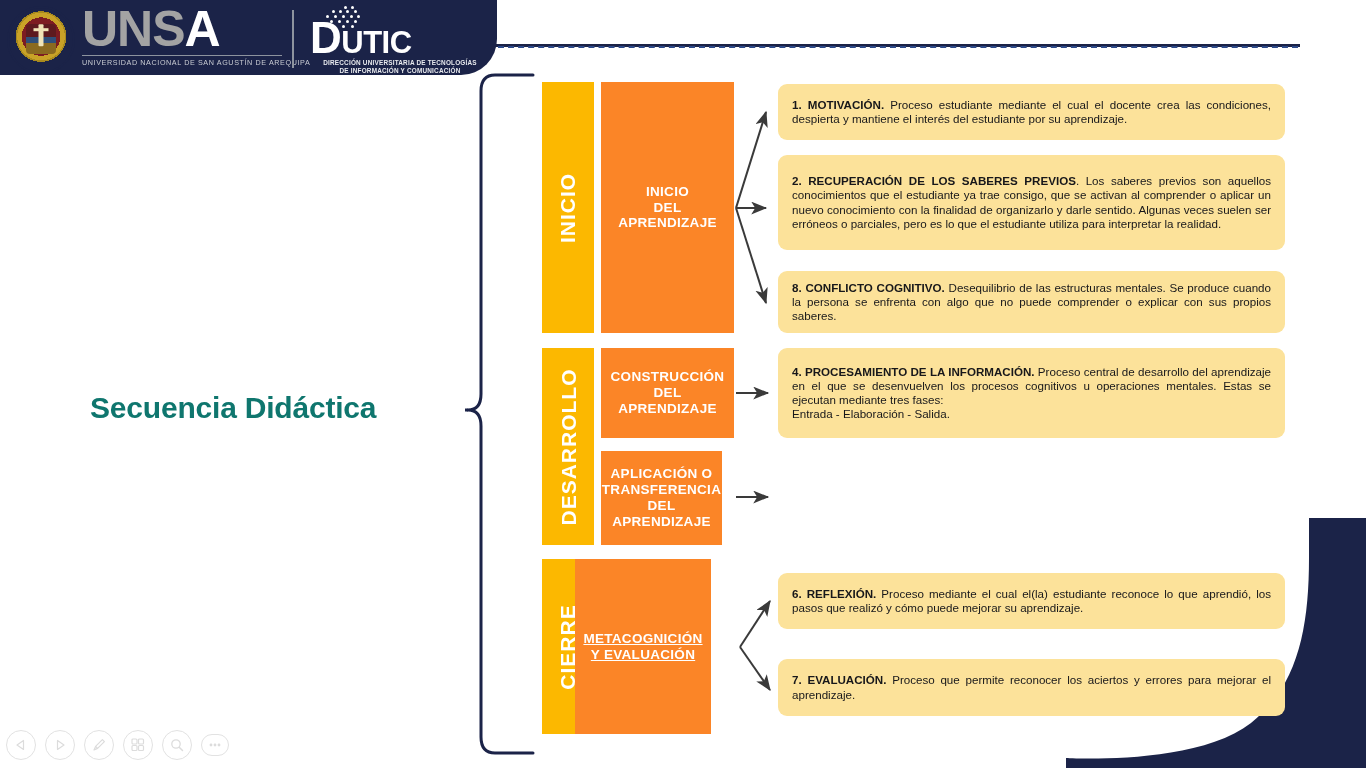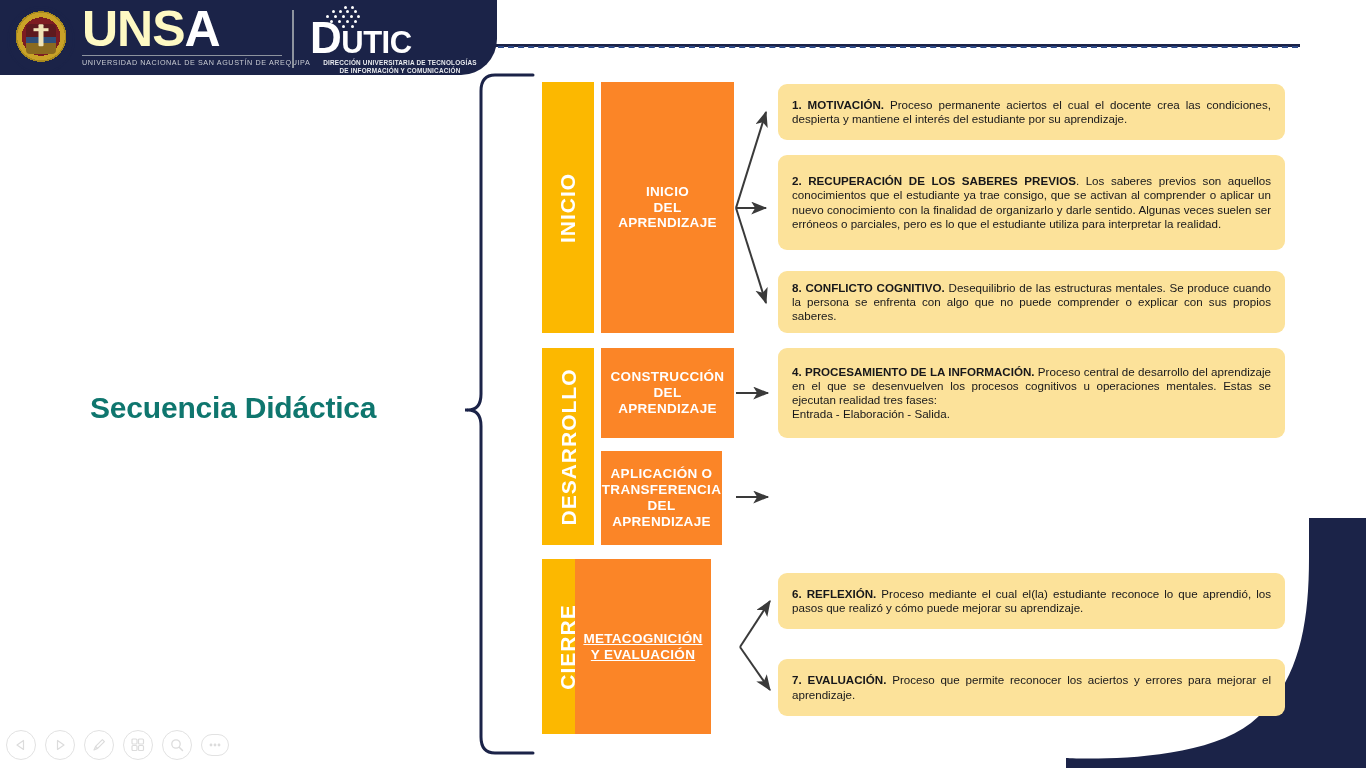--- a/index.html
+++ b/index.html
@@ -51,21 +51,21 @@
   }
   .crest-fig:before{
     content:"";position:absolute;left:-5px;top:4px;width:15px;height:3px;background:#f0e4b8;
   }
 
   .unsa-wrap{position:absolute;left:82px;top:4px;width:200px;height:70px;}
   .unsa-word{
     font-size:50px;font-weight:700;letter-spacing:-1px;line-height:50px;
     font-family:"Liberation Sans",sans-serif;
   }
-  .unsa-word .g{color:#fef9c3;}
+  .unsa-word .g{color:#a3a3a3;}
   .unsa-word .w{color:#ffffff;}
   .unsa-sub{
     margin-top:1px;font-size:7.2px;color:#c9ccd3;letter-spacing:0.6px;
     border-top:1px solid #8d939e;padding-top:2px;white-space:nowrap;
   }
 
   .hdr-divider{
     position:absolute;left:292px;top:10px;width:2px;height:58px;background:#8d939e;
   }
 
@@ -262,33 +262,33 @@
 
         <path d="M736,393 L768,393"></path>
         <path d="M736,497 L768,497"></path>
 
         <path d="M740,647 L770,601"></path>
         <path d="M740,647 L770,690"></path>
       </g>
     </svg>
 
     <div class="desc-box" style="left:778px;top:84px;width:507px;height:56px;">
-      <p><b>1. MOTIVACIÓN.</b><span> Proceso permanente aciertos el cual el docente crea las condiciones, despierta y mantiene el interés del estudiante por su aprendizaje.</span></p>
+      <p><b>1. MOTIVACIÓN.</b><span> Proceso estudiante mediante el cual el docente crea las condiciones, despierta y mantiene el interés del estudiante por su aprendizaje.</span></p>
     </div>
 
     <div class="desc-box" style="left:778px;top:155px;width:507px;height:95px;">
       <p><b>2. RECUPERACIÓN DE LOS SABERES PREVIOS</b><span>. Los saberes previos son aquellos conocimientos que el estudiante ya trae consigo, que se activan al comprender o aplicar un nuevo conocimiento con la finalidad de organizarlo y darle sentido. Algunas veces suelen ser erróneos o parciales, pero es lo que el estudiante utiliza para interpretar la realidad.</span></p>
     </div>
 
     <div class="desc-box" style="left:778px;top:271px;width:507px;height:62px;">
       <p><b>8. CONFLICTO COGNITIVO.</b><span> Desequilibrio de las estructuras mentales. Se produce cuando la persona se enfrenta con algo que no puede comprender o explicar con sus propios saberes.</span></p>
     </div>
 
     <div class="desc-box" style="left:778px;top:348px;width:507px;height:90px;">
-      <p><b>4. PROCESAMIENTO DE LA INFORMACIÓN.</b><span> Proceso central de desarrollo del aprendizaje en el que se desenvuelven los procesos cognitivos u operaciones mentales. Estas se ejecutan realidad tres fases:</span><br><span style="text-align:left;display:inline-block">Entrada - Elaboración - Salida.</span></p>
+      <p><b>4. PROCESAMIENTO DE LA INFORMACIÓN.</b><span> Proceso central de desarrollo del aprendizaje en el que se desenvuelven los procesos cognitivos u operaciones mentales. Estas se ejecutan mediante tres fases:</span><br><span style="text-align:left;display:inline-block">Entrada - Elaboración - Salida.</span></p>
     </div>
 
 
     <div class="desc-box" style="left:778px;top:573px;width:507px;height:56px;">
       <p><b>6. REFLEXIÓN.</b><span> Proceso mediante el cual el(la) estudiante reconoce lo que aprendió, los pasos que realizó y cómo puede mejorar su aprendizaje.</span></p>
     </div>
 
     <div class="desc-box" style="left:778px;top:659px;width:507px;height:57px;">
       <p><b>7. EVALUACIÓN.</b><span> Proceso que permite reconocer los aciertos y errores para mejorar el aprendizaje.</span></p>
     </div>

